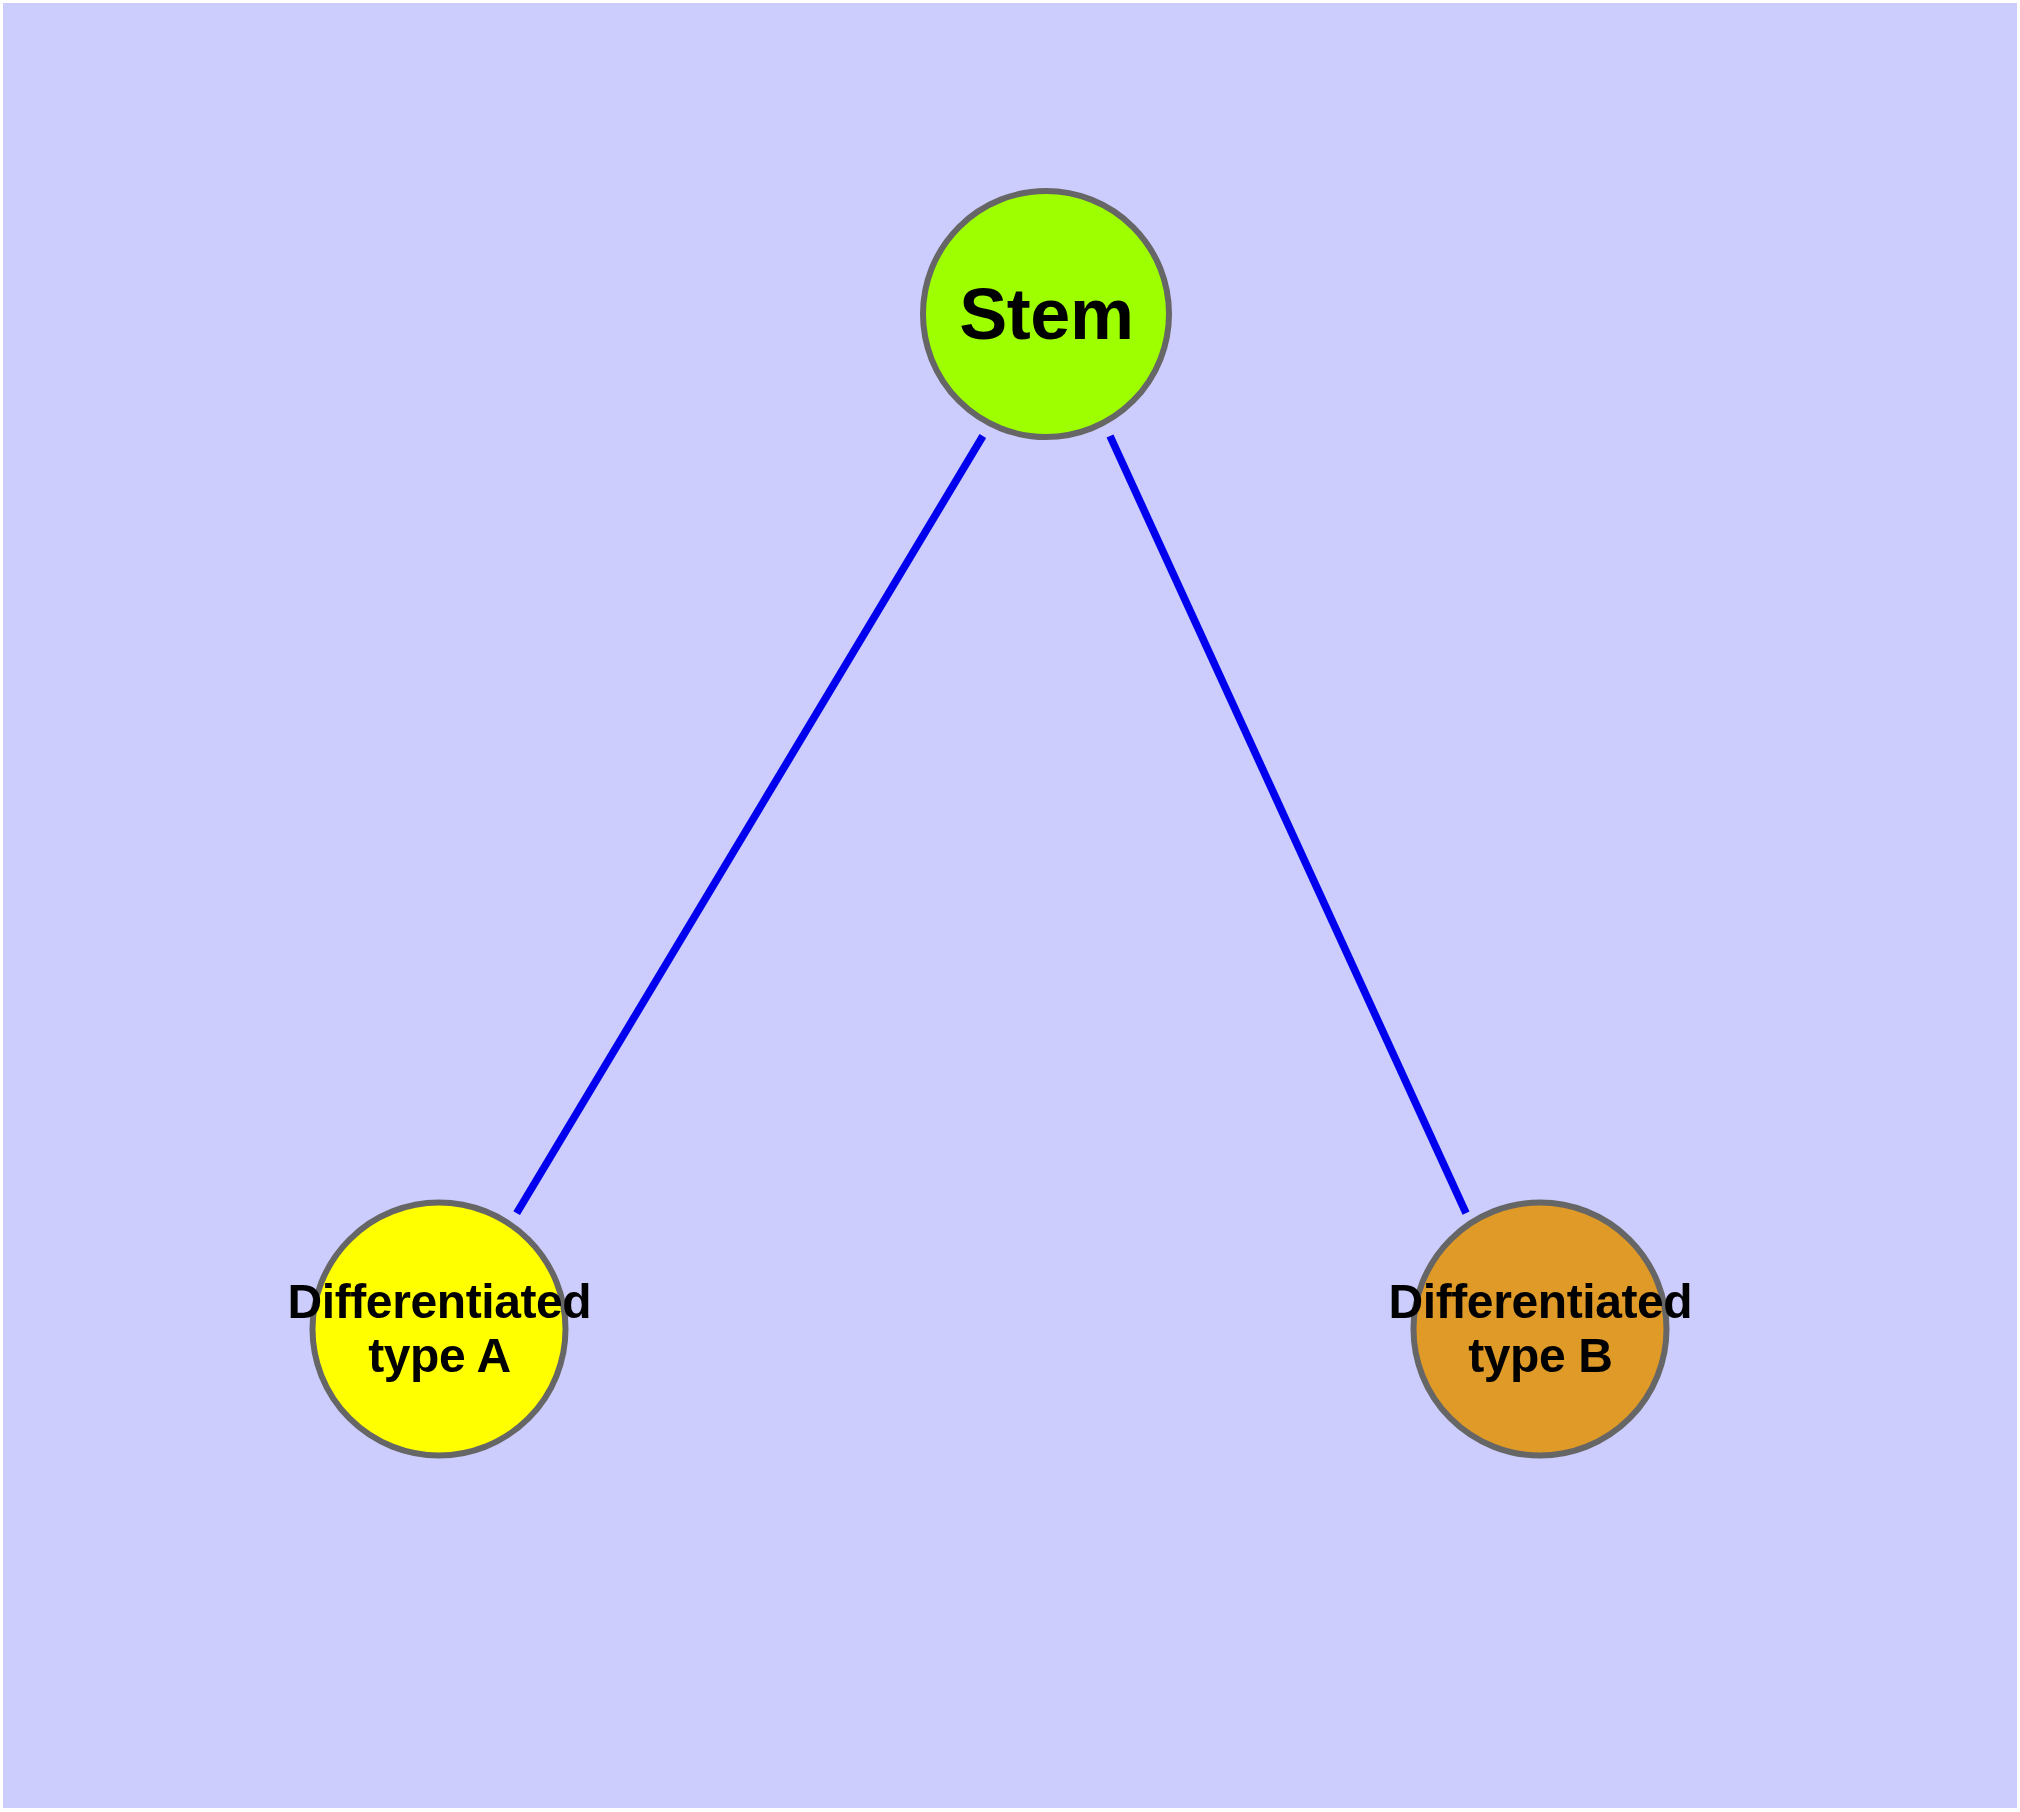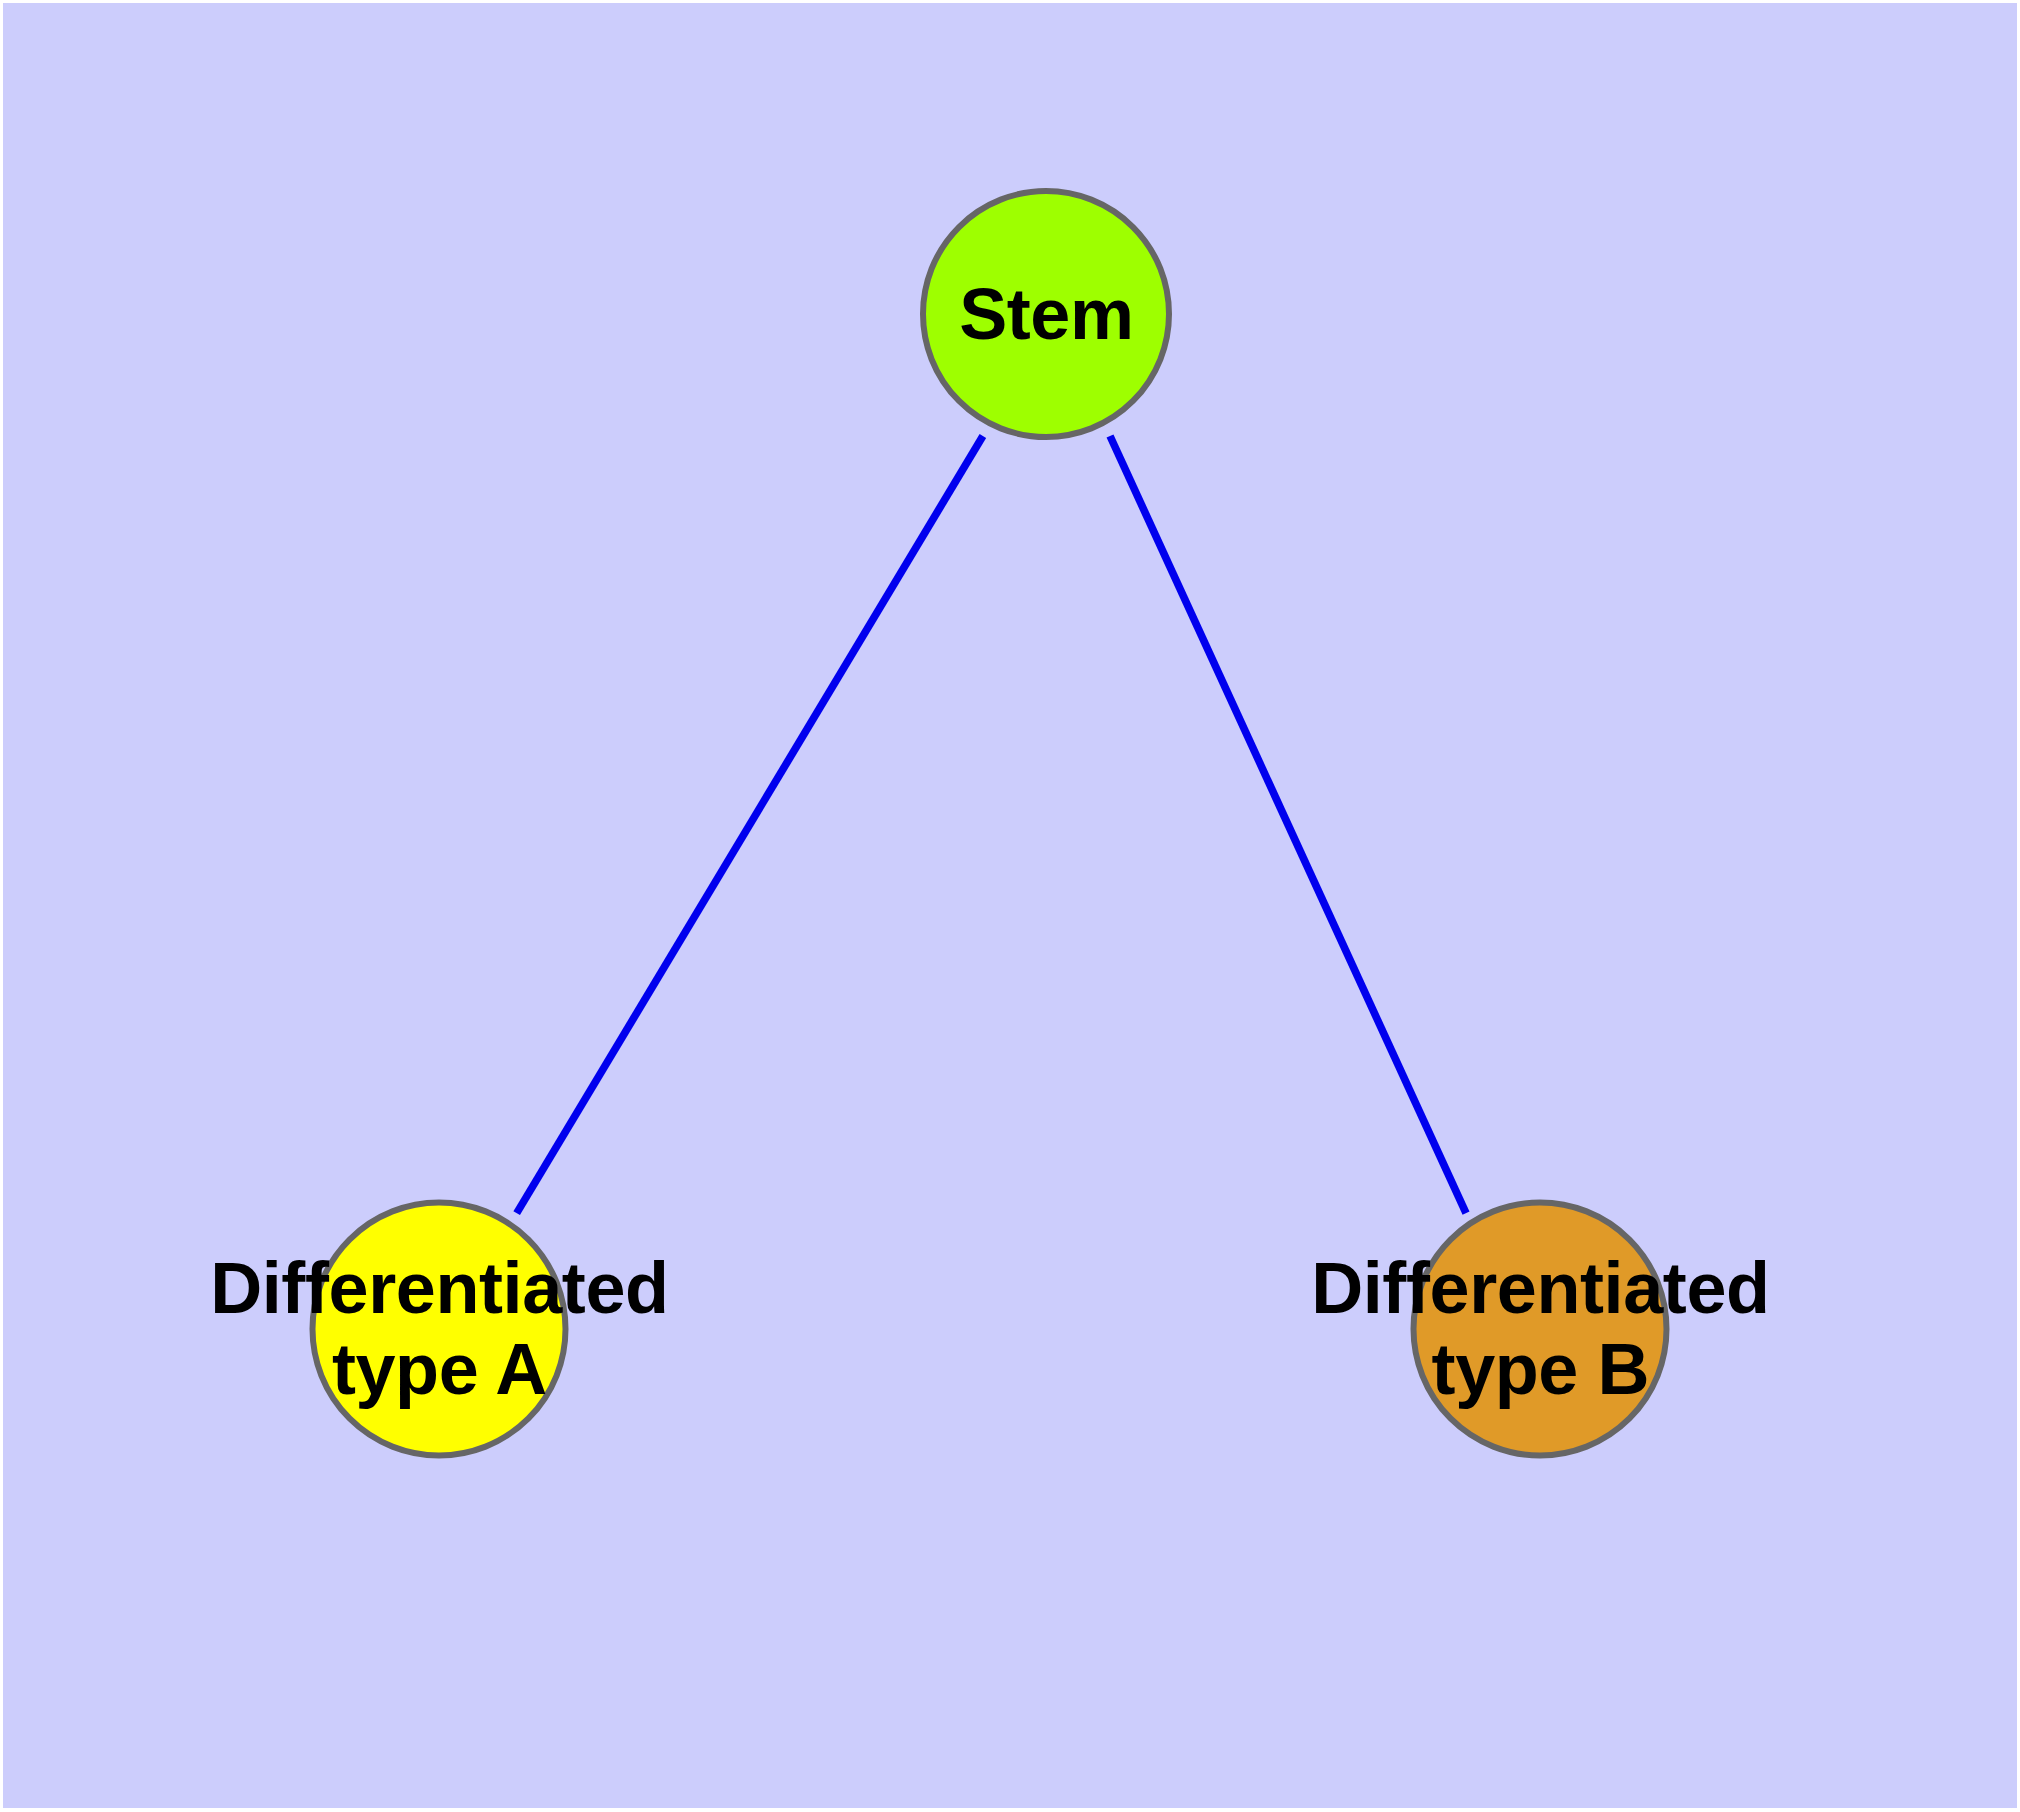--- a/index.html
+++ b/index.html
@@ -63,21 +63,21 @@
     color: #000000;
     font-weight: bold;
     text-align: center;
     line-height: 1.12;
     white-space: pre;
     letter-spacing: -0.4px;
     pointer-events: none;
   }
 
   .label-stem   { font-size: 72px; }
-  .label-leaf   { font-size: 72px; }
+  .label-leaf   { font-size: 48px; }
 </style>
 </head>
 <body style="background: rgb(255, 255, 255);">
 
 <div id="graph-canvas">
   <div id="plot-area" style="background: rgb(204, 205, 252);">
 
     <svg id="edge-layer" viewBox="0 0 2376 2130" preserveAspectRatio="none">
       <line class="graph-edge" id="edge-0" x1="1156" y1="511" x2="606" y2="1428" stroke="#0000ee" stroke-width="9" stroke-linecap="butt"></line>
       <line class="graph-edge" id="edge-1" x1="1306" y1="511" x2="1726" y2="1428" stroke="#0000ee" stroke-width="9" stroke-linecap="butt"></line>

